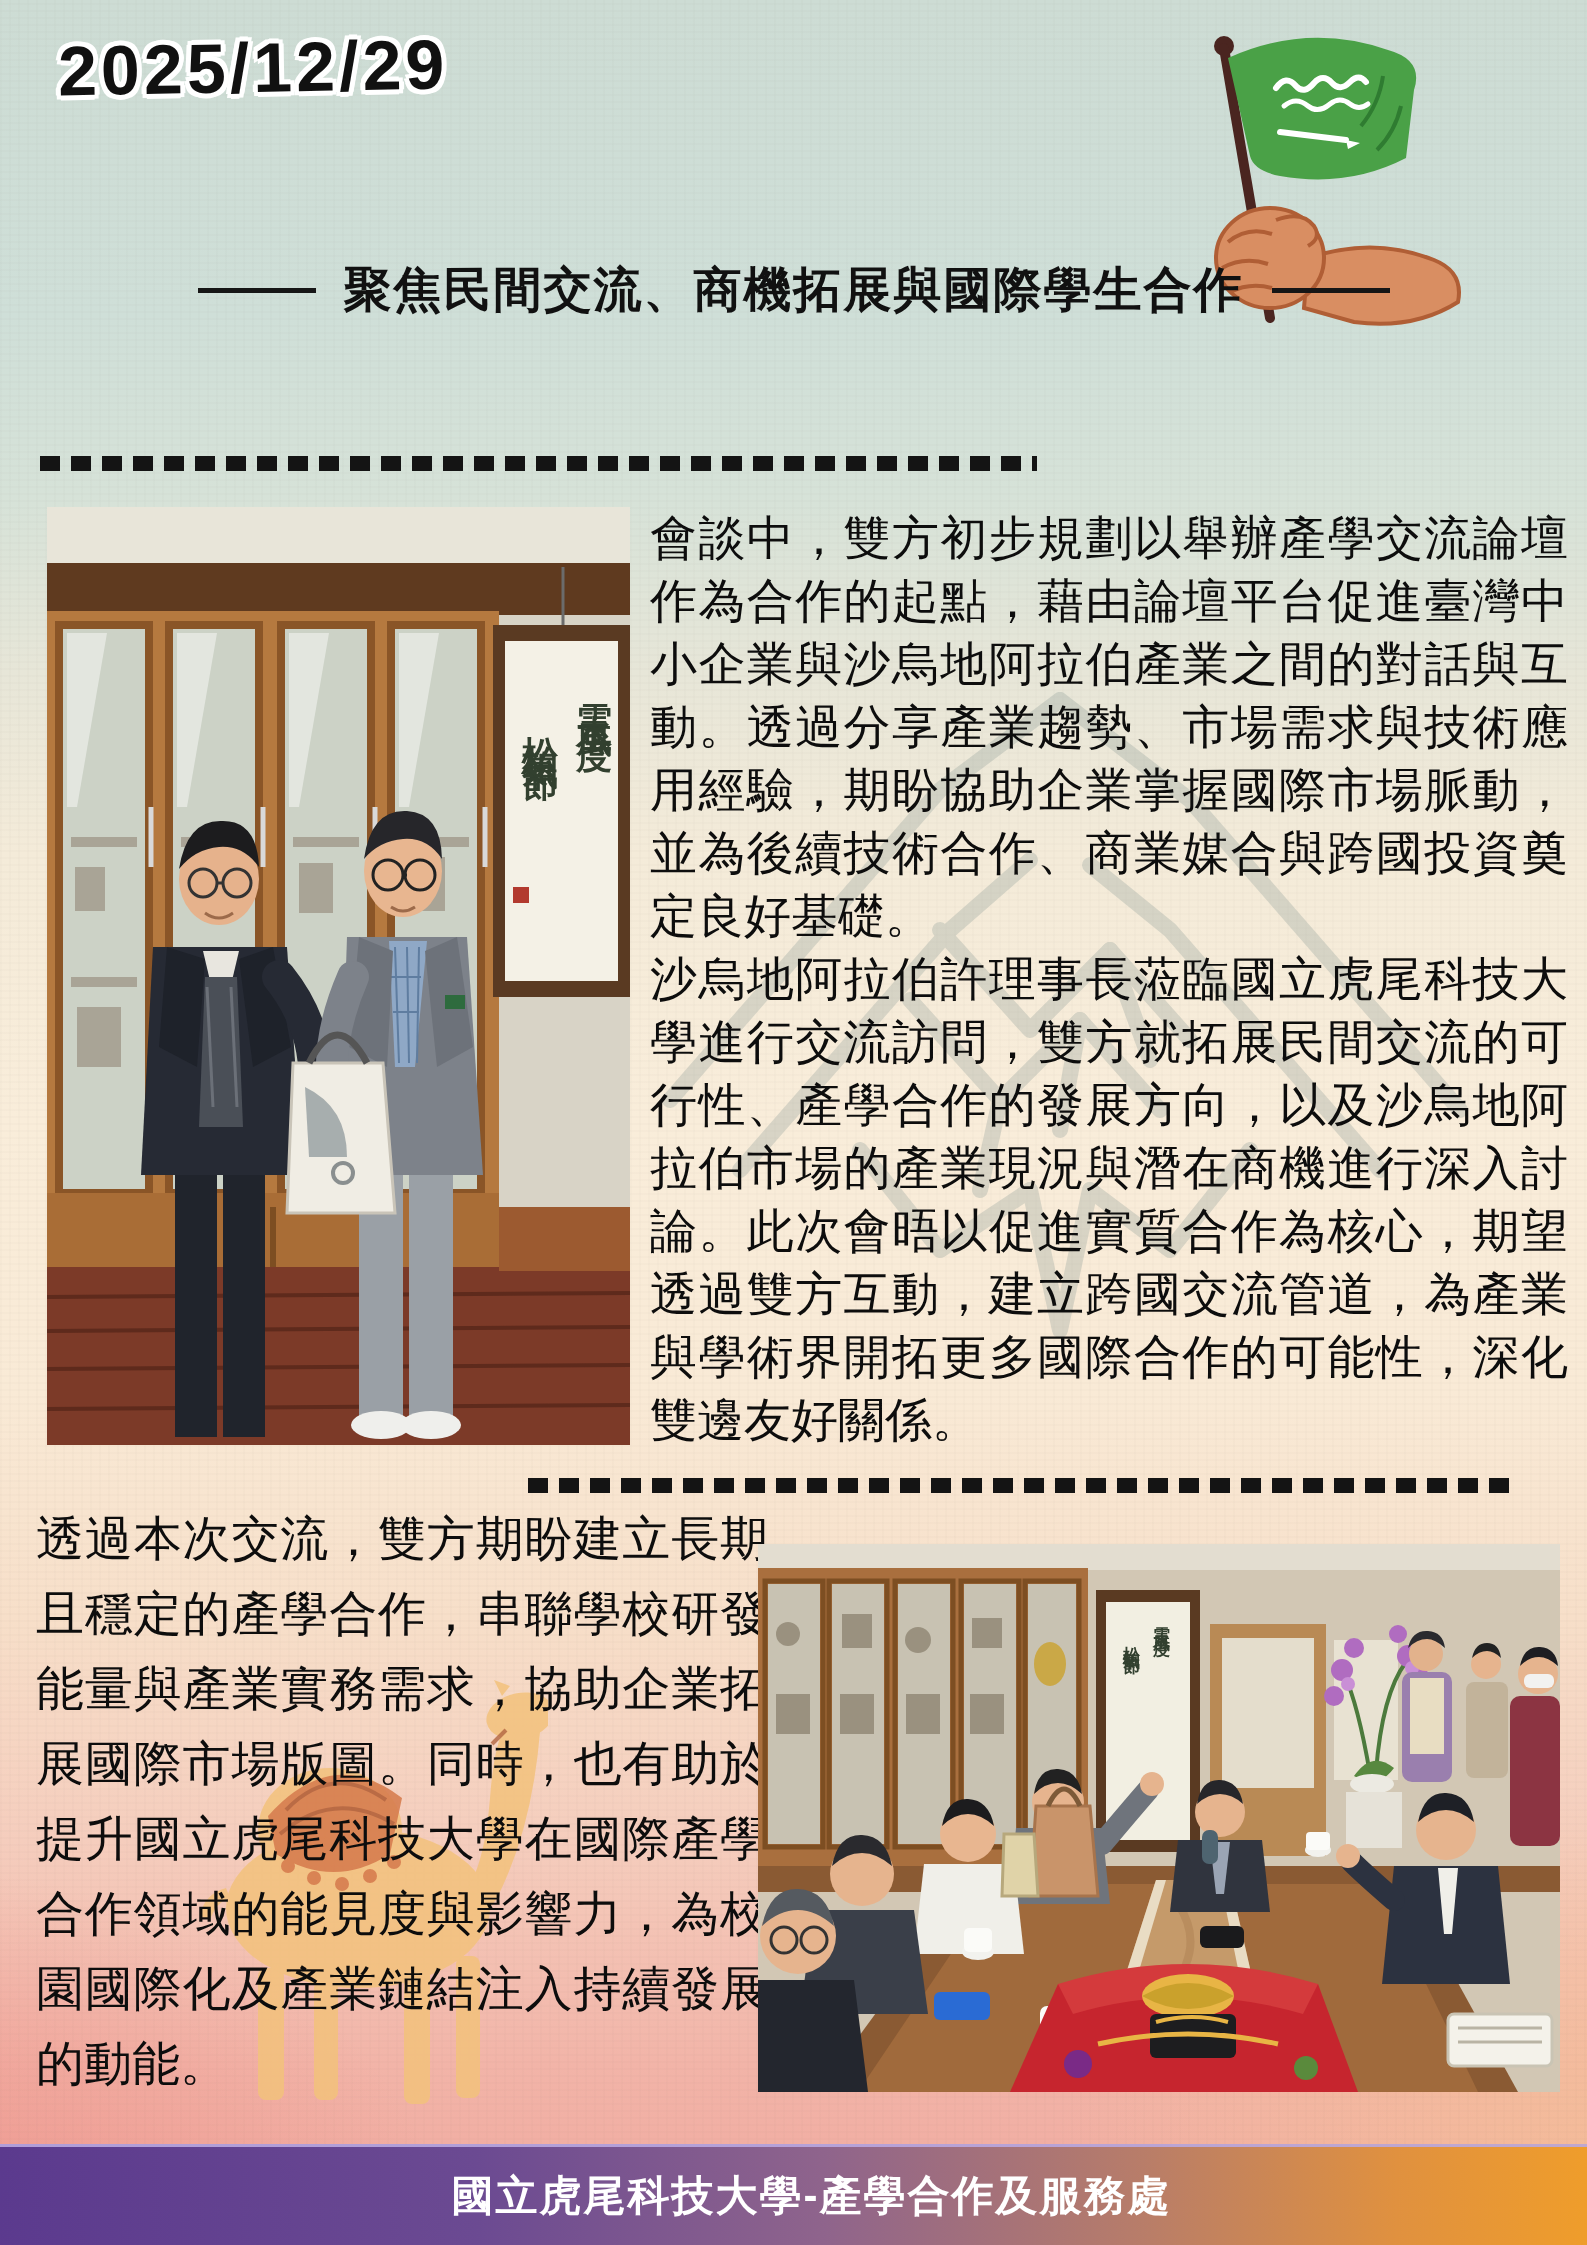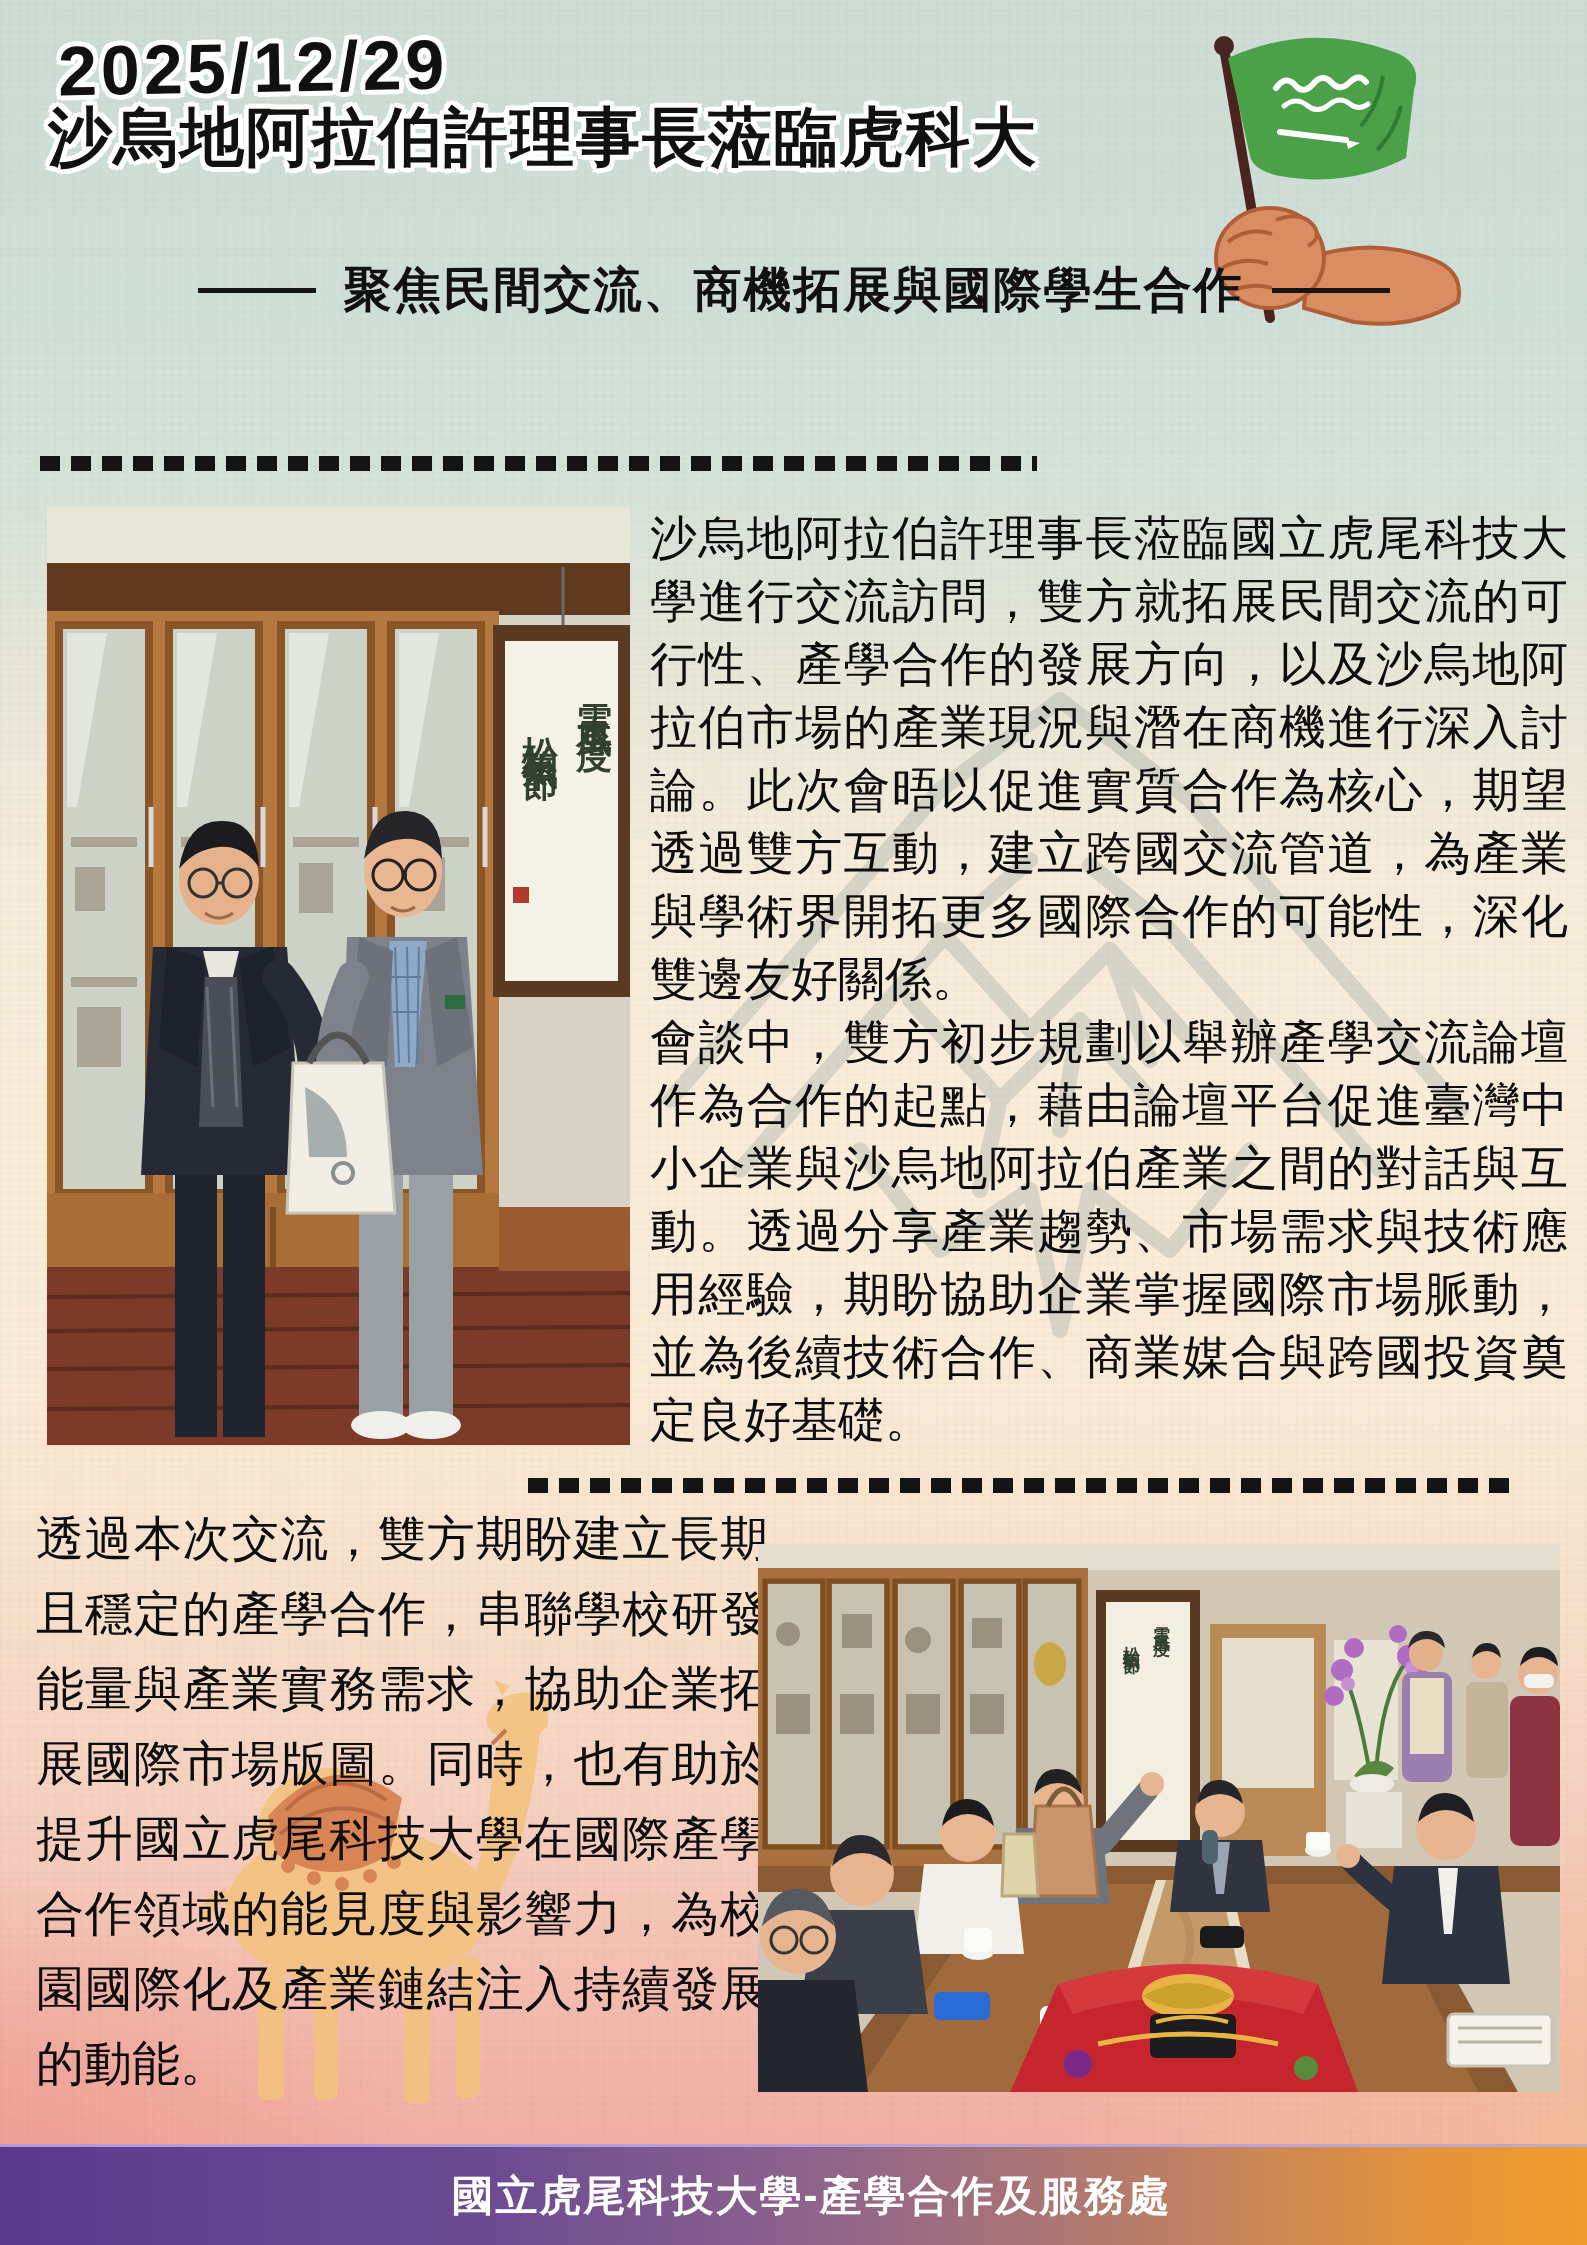--- a/index.html
+++ b/index.html
@@ -93,21 +93,20 @@
     <path d="M150,252 q66,-22 126,2 q30,12 24,42 q-44,28 -104,20 l-50,-14 Z" fill="#d98e62" stroke="#b05e35" stroke-width="4"></path>
     <ellipse cx="112" cy="252" rx="54" ry="50" fill="#d98e62" stroke="#b05e35" stroke-width="4"></ellipse>
     <path d="M70,236 q20,-16 44,-8" stroke="#b05e35" stroke-width="4" fill="none"></path>
     <path d="M64,262 q22,-12 46,-4" stroke="#b05e35" stroke-width="4" fill="none"></path>
     <path d="M72,286 q20,-10 42,-4" stroke="#b05e35" stroke-width="4" fill="none"></path>
     <path d="M118,214 q26,-10 38,6 q8,12 -6,20" stroke="#b05e35" stroke-width="4" fill="#d98e62"></path>
   </svg>
 
   <div class="date">2025/12/29</div>
   <div class="title">
-    <div>沙烏地阿拉伯許理事長蒞臨虎科大</div>
   </div>
   <div class="subtitle-row">
     <span class="dash-line"></span>
     <span>聚焦民間交流、商機拓展與國際學生合作</span>
     <span class="dash-line"></span>
   </div>
 
   <div id="divider-top" class="dashed-divider"></div>
 
   <svg id="handshake-watermark" class="watermark" width="900" height="780" viewBox="0 0 900 780">
@@ -244,22 +243,22 @@
         <path d="M262,556 Q290,500 320,556" stroke="#555" stroke-width="7" fill="none"></path>
         <path d="M258,580 Q300,600 300,650 L262,650 Z" fill="#a7aeae"></path>
         <circle cx="296" cy="666" r="10" fill="none" stroke="#8a8f8f" stroke-width="4"></circle>
       </g>
     </svg>
     <div class="scroll-text" id="scroll1-col1">雲水風度</div>
     <div class="scroll-text" id="scroll1-col2">松柏氣節</div>
   </figure>
 
   <div id="text-col-1" class="body-text">
+    <p>會談中，雙方初步規劃以舉辦產學交流論壇作為合作的起點，藉由論壇平台促進臺灣中小企業與沙烏地阿拉伯產業之間的對話與互動。透過分享產業趨勢、市場需求與技術應用經驗，期盼協助企業掌握國際市場脈動，並為後續技術合作、商業媒合與跨國投資奠定良好基礎。</p>
     <p>沙烏地阿拉伯許理事長蒞臨國立虎尾科技大學進行交流訪問，雙方就拓展民間交流的可行性、產學合作的發展方向，以及沙烏地阿拉伯市場的產業現況與潛在商機進行深入討論。此次會晤以促進實質合作為核心，期望透過雙方互動，建立跨國交流管道，為產業與學術界開拓更多國際合作的可能性，深化雙邊友好關係。</p>
-    <p>會談中，雙方初步規劃以舉辦產學交流論壇作為合作的起點，藉由論壇平台促進臺灣中小企業與沙烏地阿拉伯產業之間的對話與互動。透過分享產業趨勢、市場需求與技術應用經驗，期盼協助企業掌握國際市場脈動，並為後續技術合作、商業媒合與跨國投資奠定良好基礎。</p>
   </div>
 
   <div id="divider-mid" class="dashed-divider"></div>
 
   <svg id="camel-watermark" class="watermark" width="430" height="570" viewBox="0 0 430 570">
     <g fill="#f3c27c">
       <rect x="140" y="420" width="26" height="132" rx="8"></rect>
       <rect x="196" y="432" width="24" height="120" rx="8"></rect>
       <rect x="286" y="420" width="26" height="136" rx="8"></rect>
       <rect x="338" y="408" width="24" height="142" rx="8"></rect>

